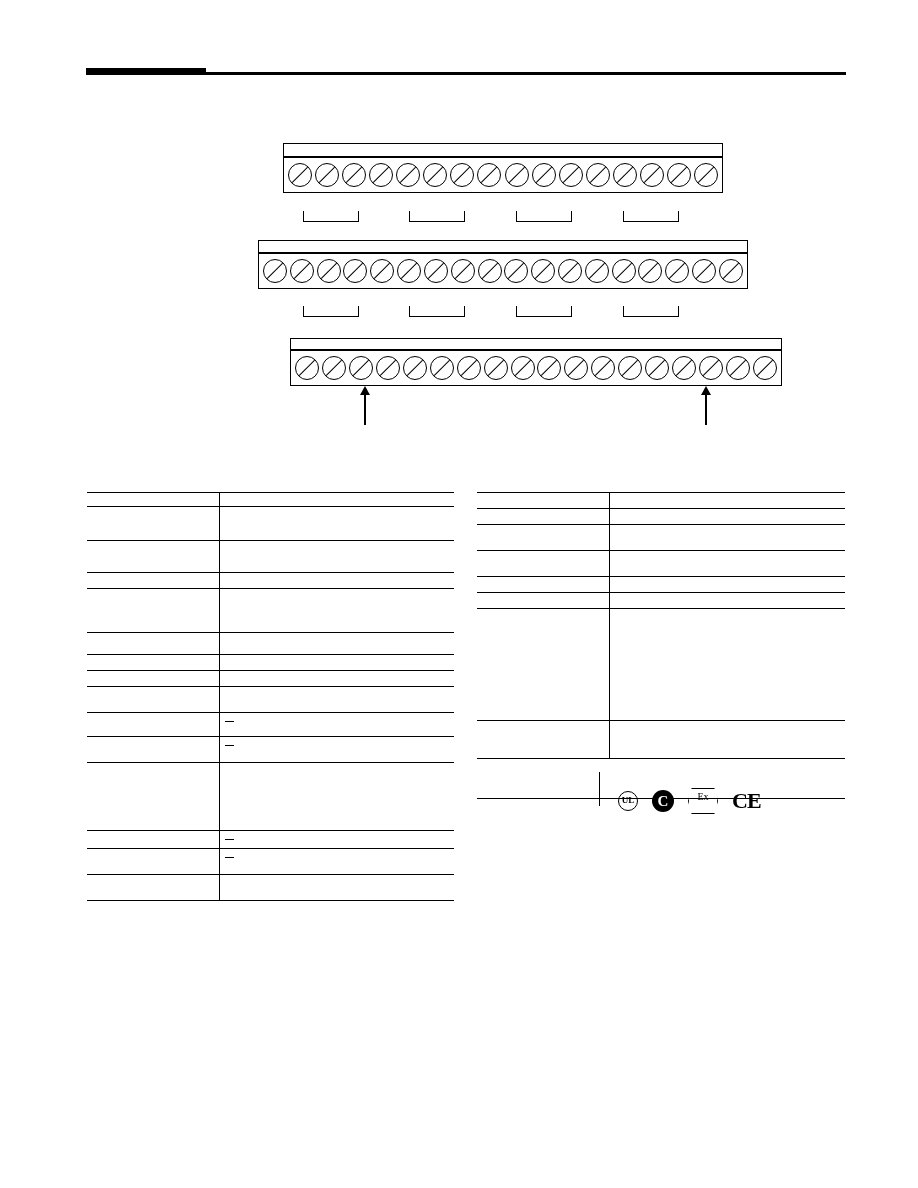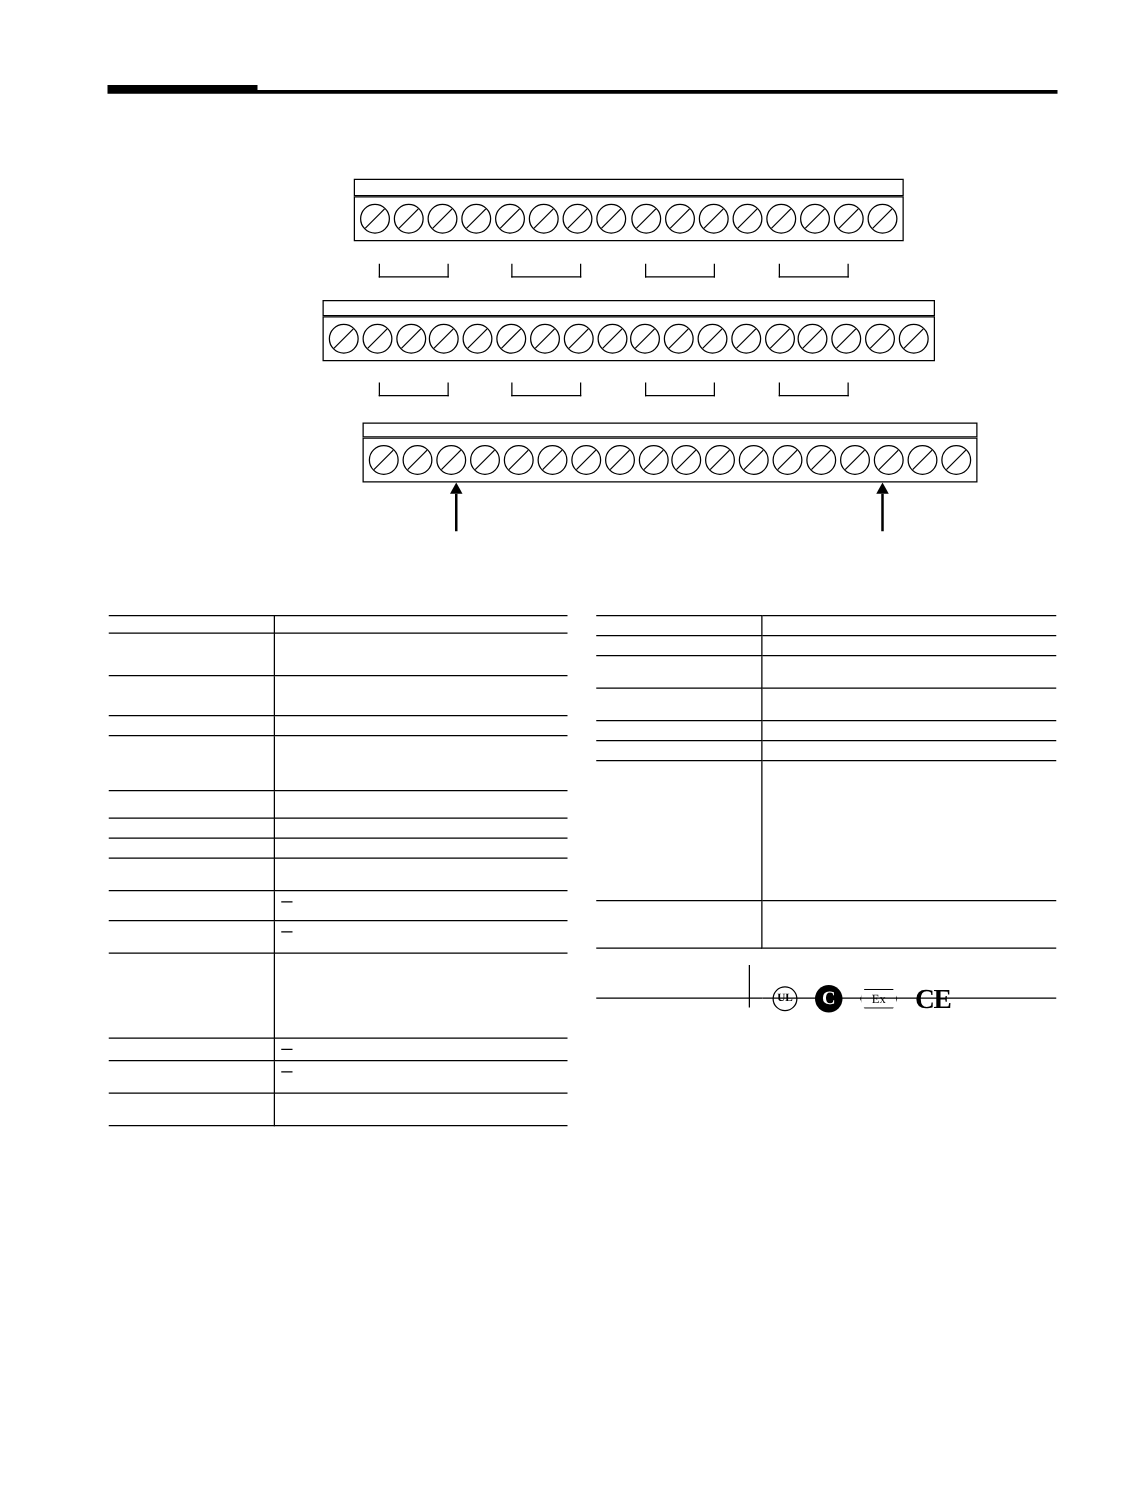--- a/index.html
+++ b/index.html
@@ -149,21 +149,21 @@
     color: #ffffff;
     box-sizing: border-box;
     font-size: 15px;
     font-weight: bold;
     text-align: center;
     line-height: 22px;
     font-family: "Liberation Serif", serif;
   }
   .mark-ex {
     width: 30px;
-    height: 16px;
+    height: 26px;
     border: 1.6px solid #000000;
     box-sizing: border-box;
     font-size: 10px;
     text-align: center;
     line-height: 15px;
     font-family: "Liberation Serif", serif;
     
     clip-path: polygon(12% 0, 88% 0, 100% 50%, 88% 100%, 12% 100%, 0 50%);
   }
   .mark-ce {

